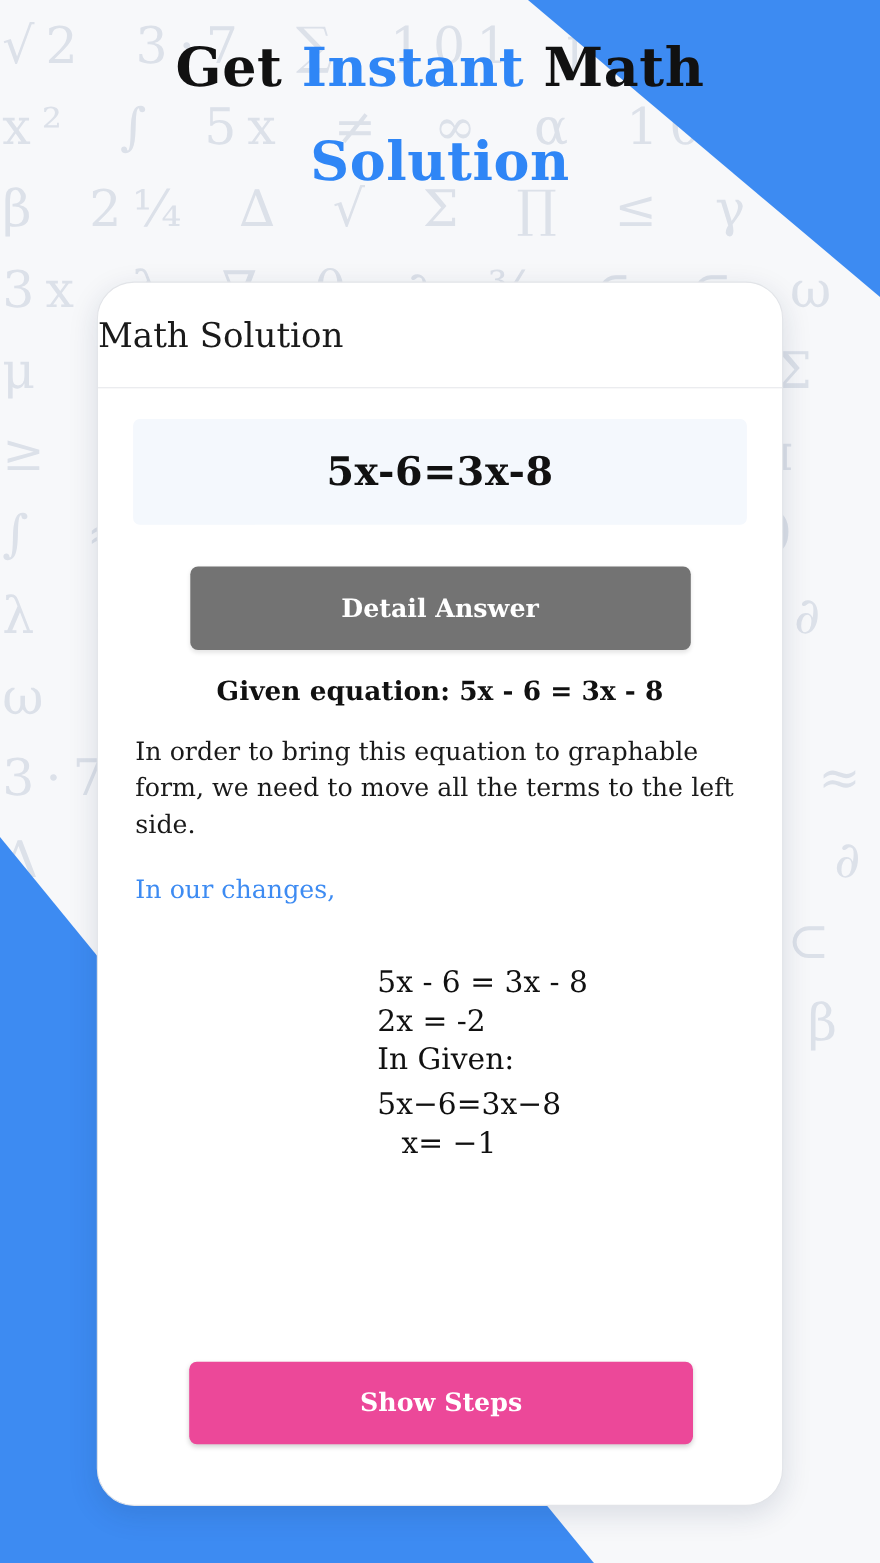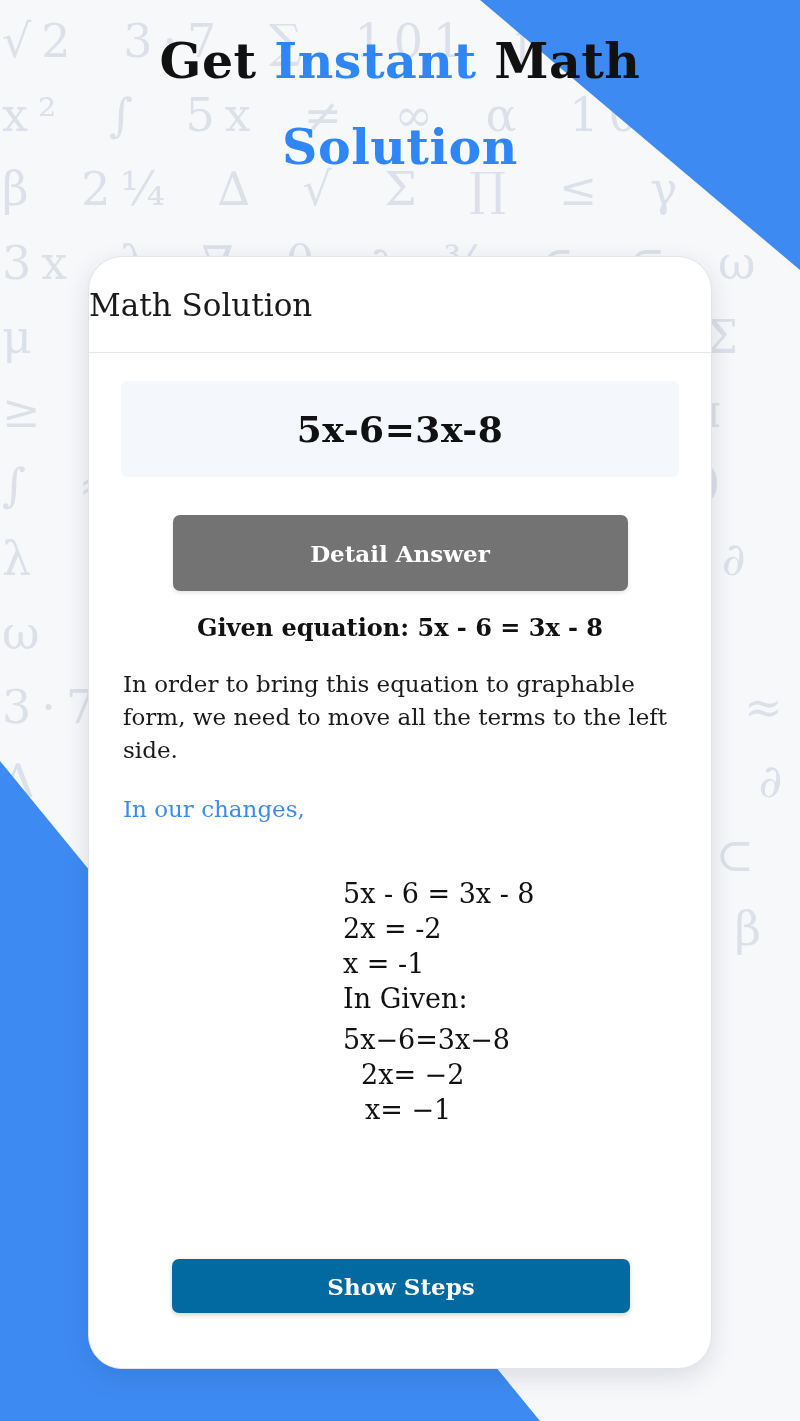--- a/index.html
+++ b/index.html
@@ -174,22 +174,22 @@
   }
   .steps .indent1 { padding-left: 18px; }
   .steps .indent2 { padding-left: 22px; }
   .steps .gap { margin-top: 6px; }
 
   .show-steps-btn {
     position: absolute;
     left: 83px;
     bottom: 55px;
     width: 458px;
-    height: 54px;
-    background: #0369a1;
+    height: 75px;
+    background: #ec4899;
     border: none;
     border-radius: 7px;
     color: #ffffff;
     font-family: "DejaVu Serif", serif;
     font-weight: bold;
     font-size: 23px;
     display: flex;
     align-items: center;
     justify-content: center;
     cursor: pointer;
@@ -228,23 +228,21 @@
     <div class="given-eq">Given equation: 5x - 6 = 3x - 8</div>
 
     <div class="para">In order to bring this equation to graphable form, we need to move all the terms to the left side.</div>
 
     <div class="para accent">In our changes,</div>
 
 
     <div class="steps">
       <div>5x - 6 = 3x - 8</div>
       <div>2x = -2</div>
-      <div>x = -1</div>
       <div>In Given:</div>
       <div class="gap">5x−6=3x−8</div>
-      <div class="indent1">2x= −2</div>
       <div class="indent2">x= −1</div>
     </div>
 
   </div>
 
   <button class="show-steps-btn">Show Steps</button>
 </div>
 
 </body></html>

